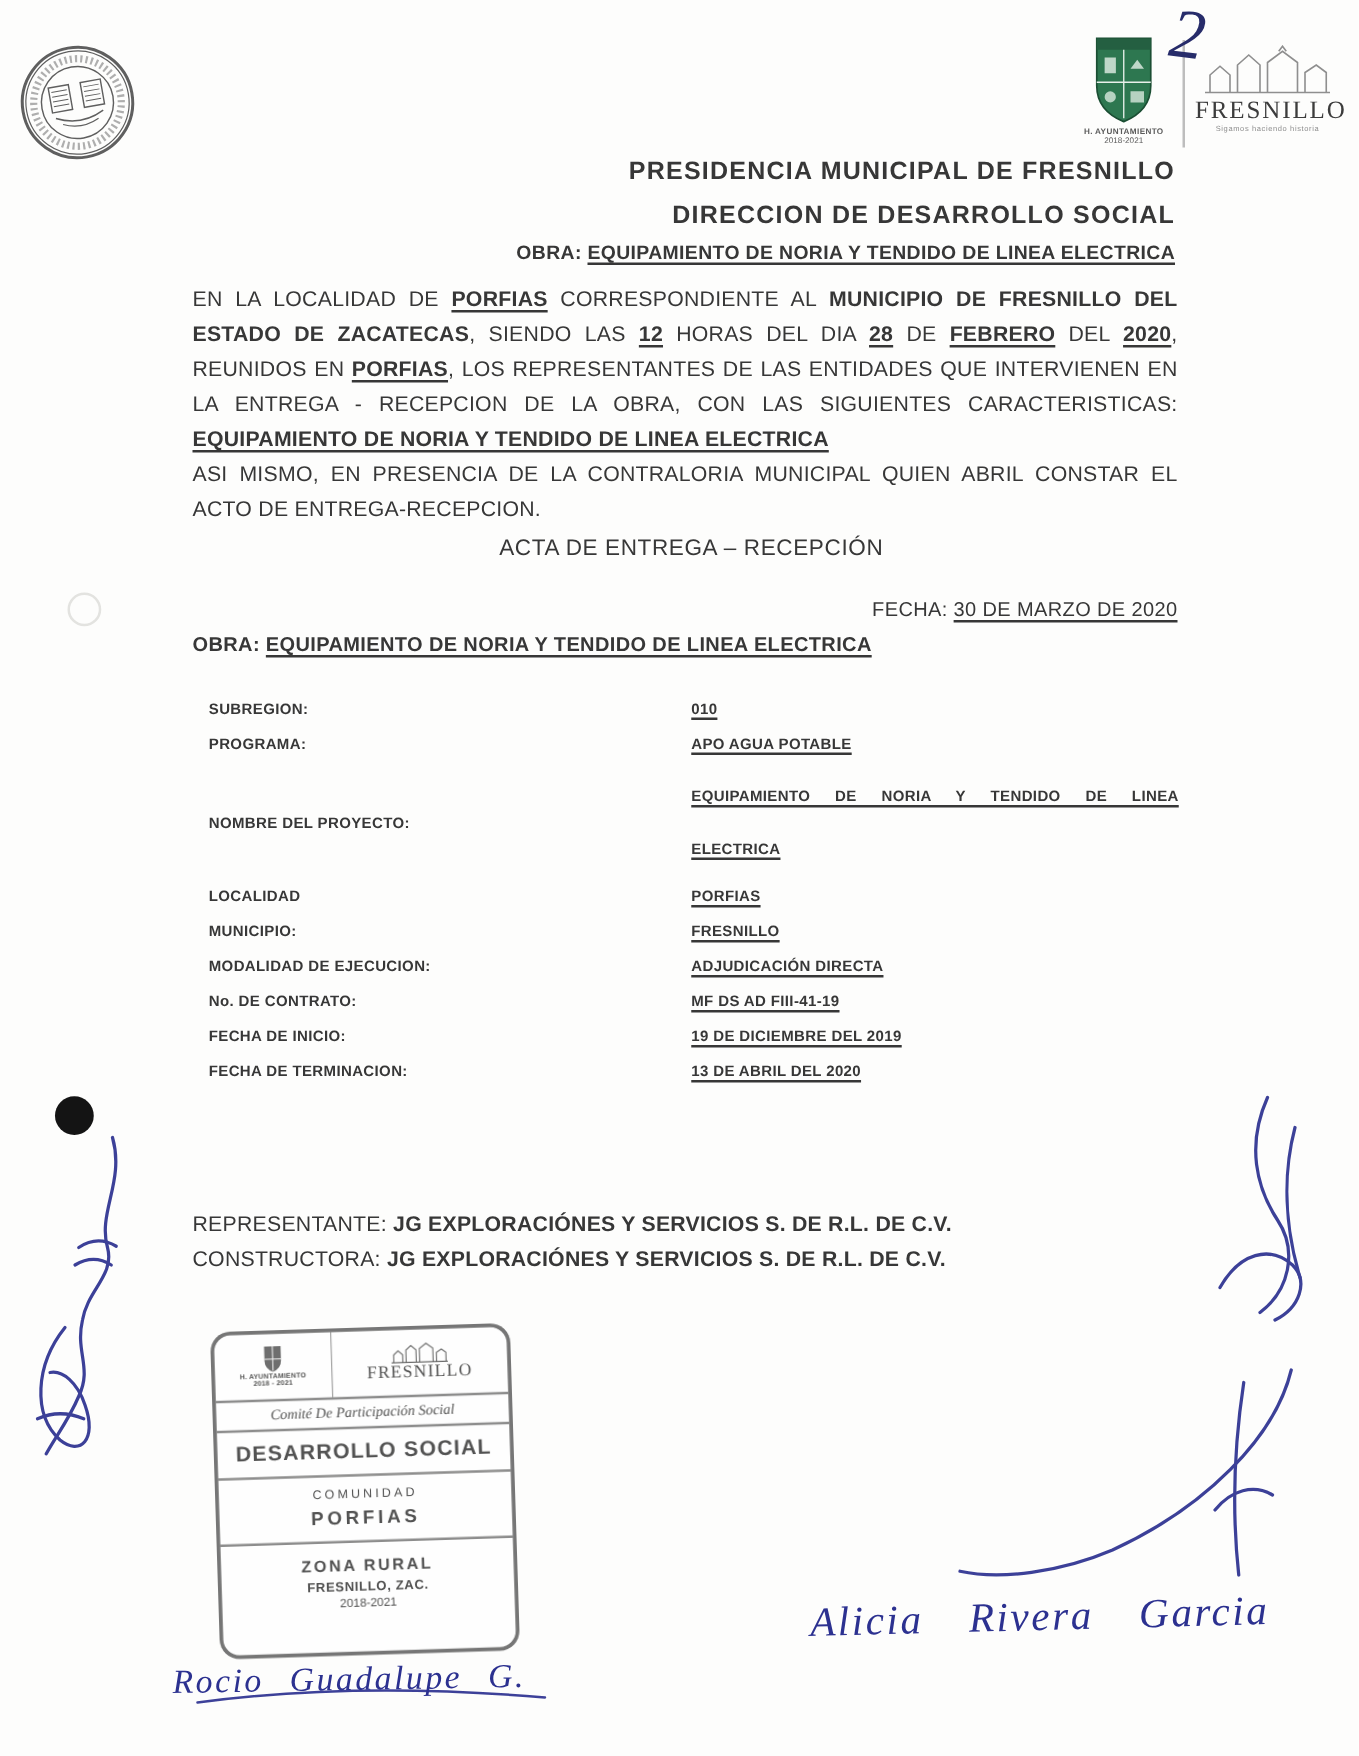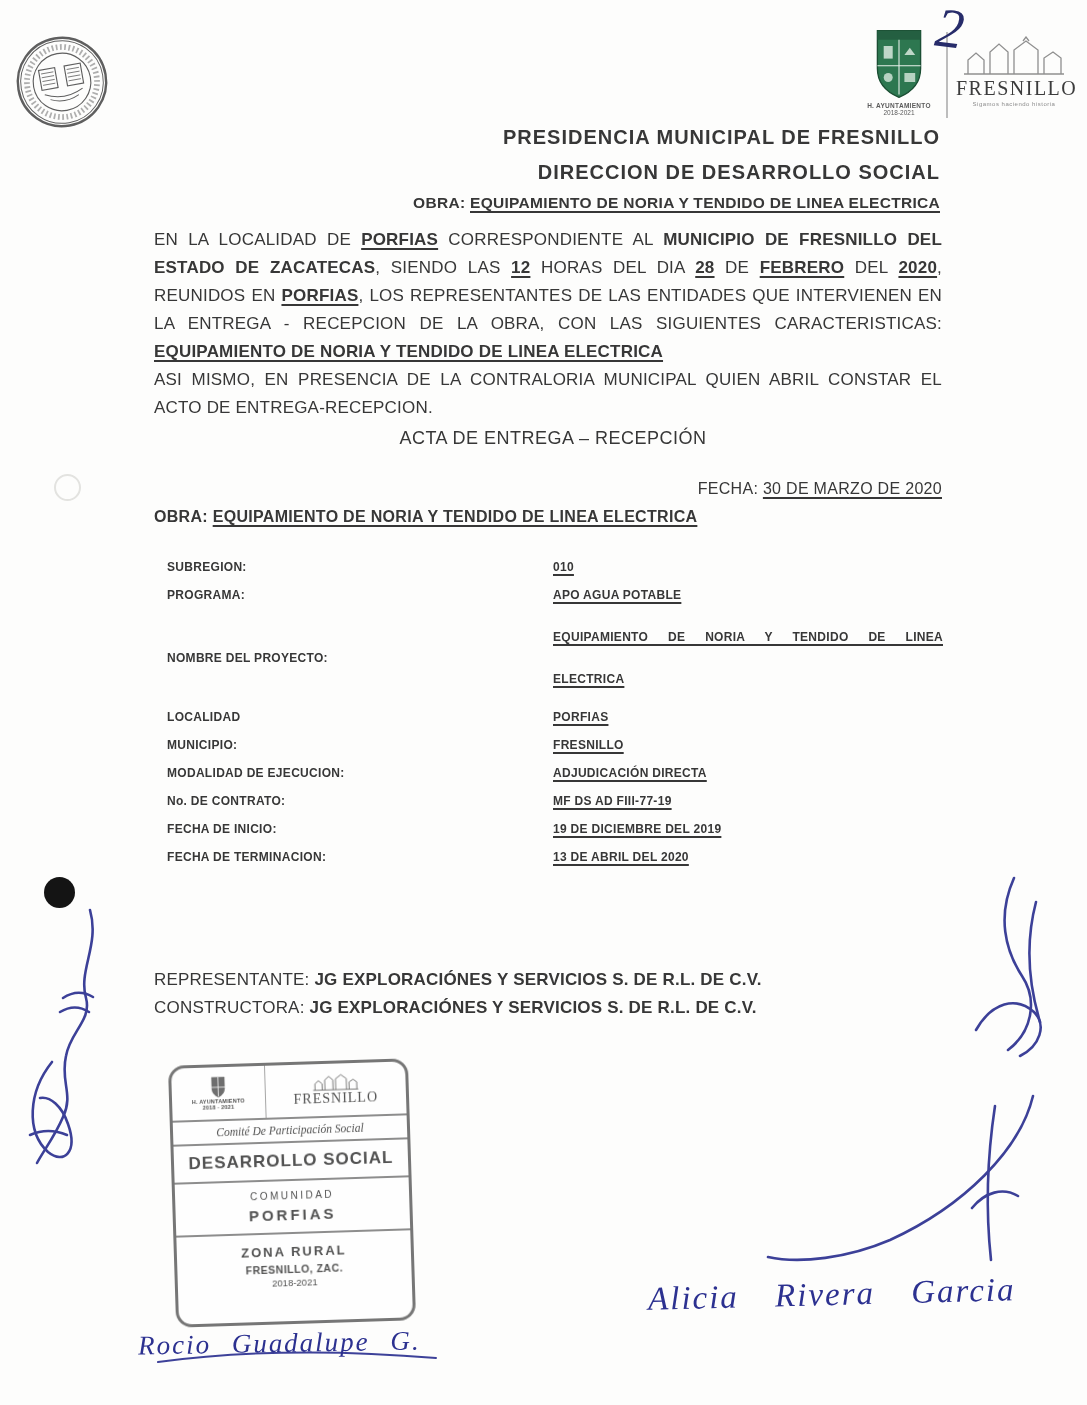--- a/index.html
+++ b/index.html
@@ -189,21 +189,21 @@
     <div class="frow">
       <div class="lab">MUNICIPIO:</div>
       <div class="val">FRESNILLO</div>
     </div>
     <div class="frow">
       <div class="lab">MODALIDAD DE EJECUCION:</div>
       <div class="val">ADJUDICACIÓN DIRECTA</div>
     </div>
     <div class="frow">
       <div class="lab">No. DE CONTRATO:</div>
-      <div class="val">MF DS AD FIII-77-19</div>
+      <div class="val">MF DS AD FIII-41-19</div>
     </div>
     <div class="frow">
       <div class="lab">FECHA DE INICIO:</div>
       <div class="val">19 DE DICIEMBRE DEL 2019</div>
     </div>
     <div class="frow">
       <div class="lab">FECHA DE TERMINACION:</div>
       <div class="val">13 DE ABRIL DEL 2020</div>
     </div>
   </div>

